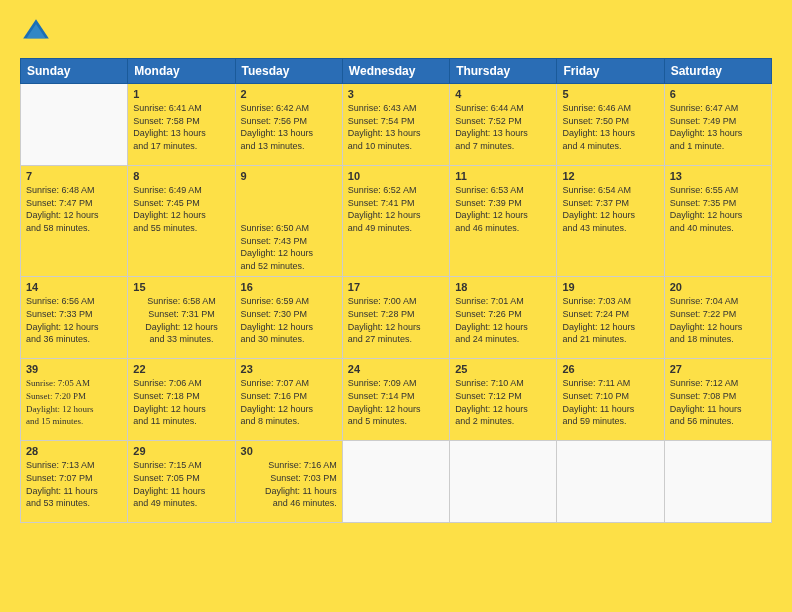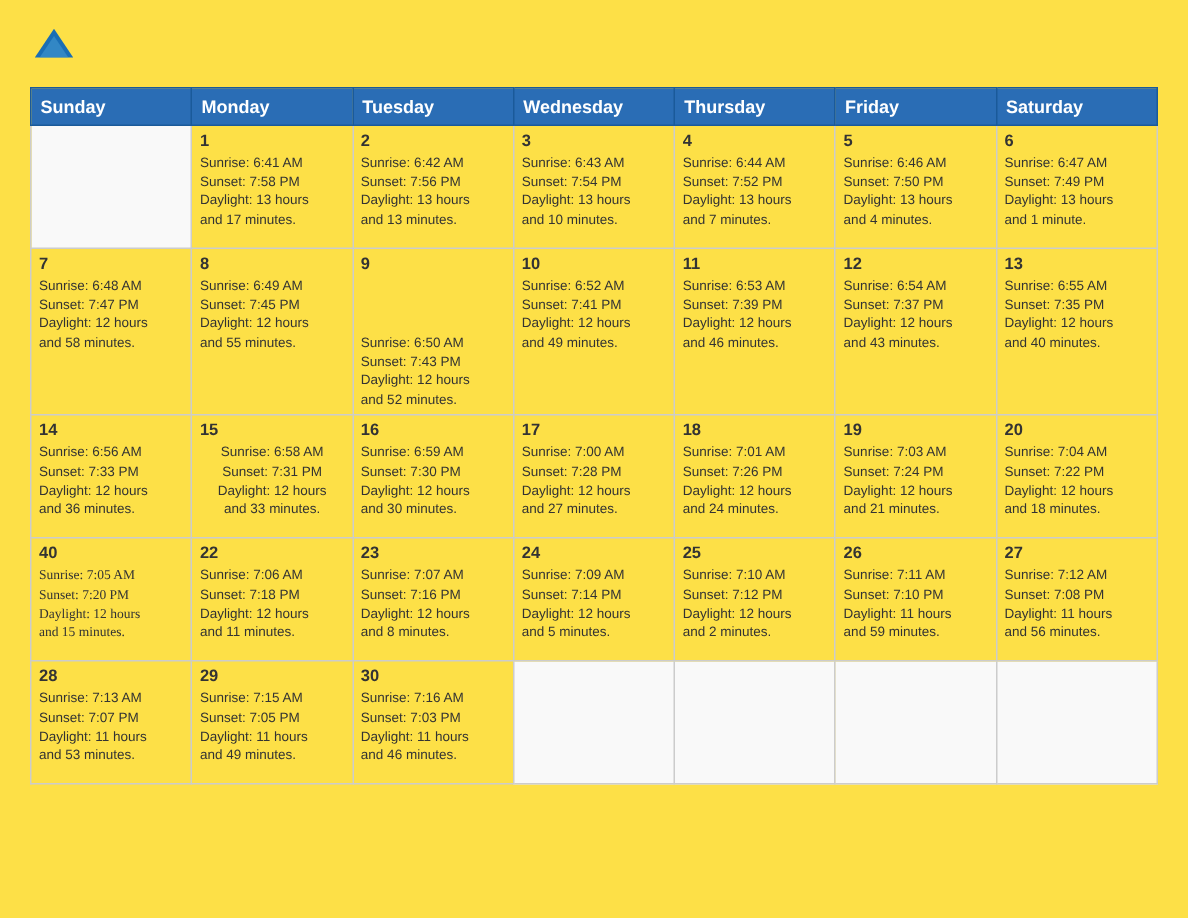--- a/index.html
+++ b/index.html
@@ -273,21 +273,21 @@
           <td>
             <span class="day-num">20</span>
             <div class="day-info" style="white-space: pre-line;">Sunrise: 7:04 AM
 Sunset: 7:22 PM
 Daylight: 12 hours
 and 18 minutes.</div>
           </td>
         </tr>
         <tr>
           <td>
-            <span class="day-num">40</span>
+            <span class="day-num">39</span>
             <div class="day-info" style="white-space: pre-line; font-family: Liberation Serif, serif;">Sunrise: 7:05 AM
 Sunset: 7:20 PM
 Daylight: 12 hours
 and 15 minutes.</div>
           </td>
           <td>
             <span class="day-num">22</span>
             <div class="day-info" style="white-space: pre-line;">Sunrise: 7:06 AM
 Sunset: 7:18 PM
 Daylight: 12 hours
@@ -339,21 +339,21 @@
           </td>
           <td>
             <span class="day-num">29</span>
             <div class="day-info" style="white-space: pre-line;">Sunrise: 7:15 AM
 Sunset: 7:05 PM
 Daylight: 11 hours
 and 49 minutes.</div>
           </td>
           <td>
             <span class="day-num">30</span>
-            <div class="day-info" style="white-space: pre-line;">Sunrise: 7:16 AM
+            <div class="day-info" style="white-space: pre-line; text-align: right;">Sunrise: 7:16 AM
 Sunset: 7:03 PM
 Daylight: 11 hours
 and 46 minutes.</div>
           </td>
           <td class="empty-cell"></td>
           <td class="empty-cell"></td>
           <td class="empty-cell"></td>
           <td class="empty-cell"></td>
         </tr>
       </tbody>

